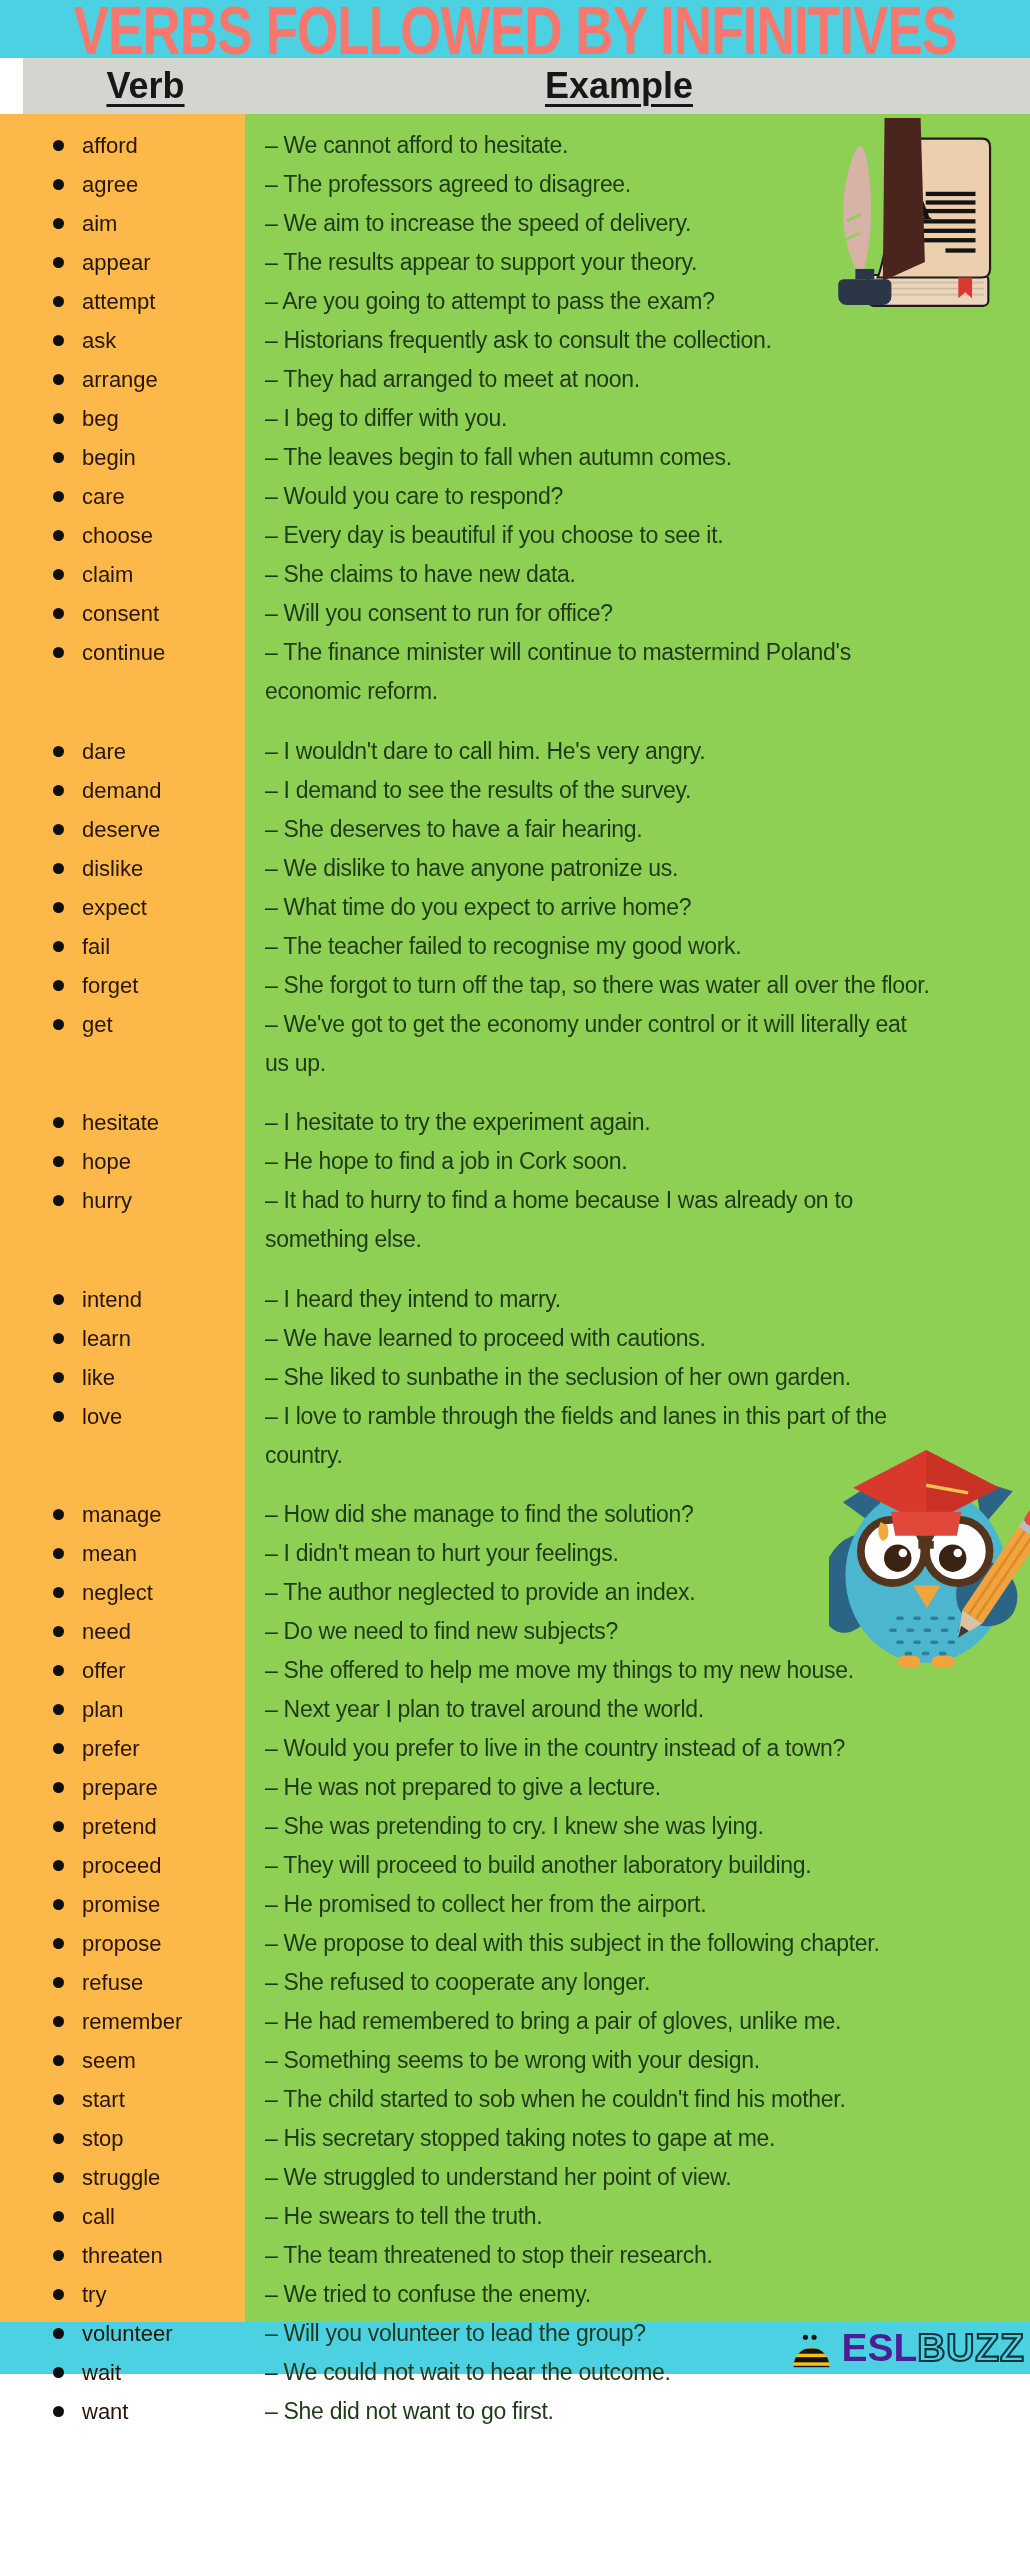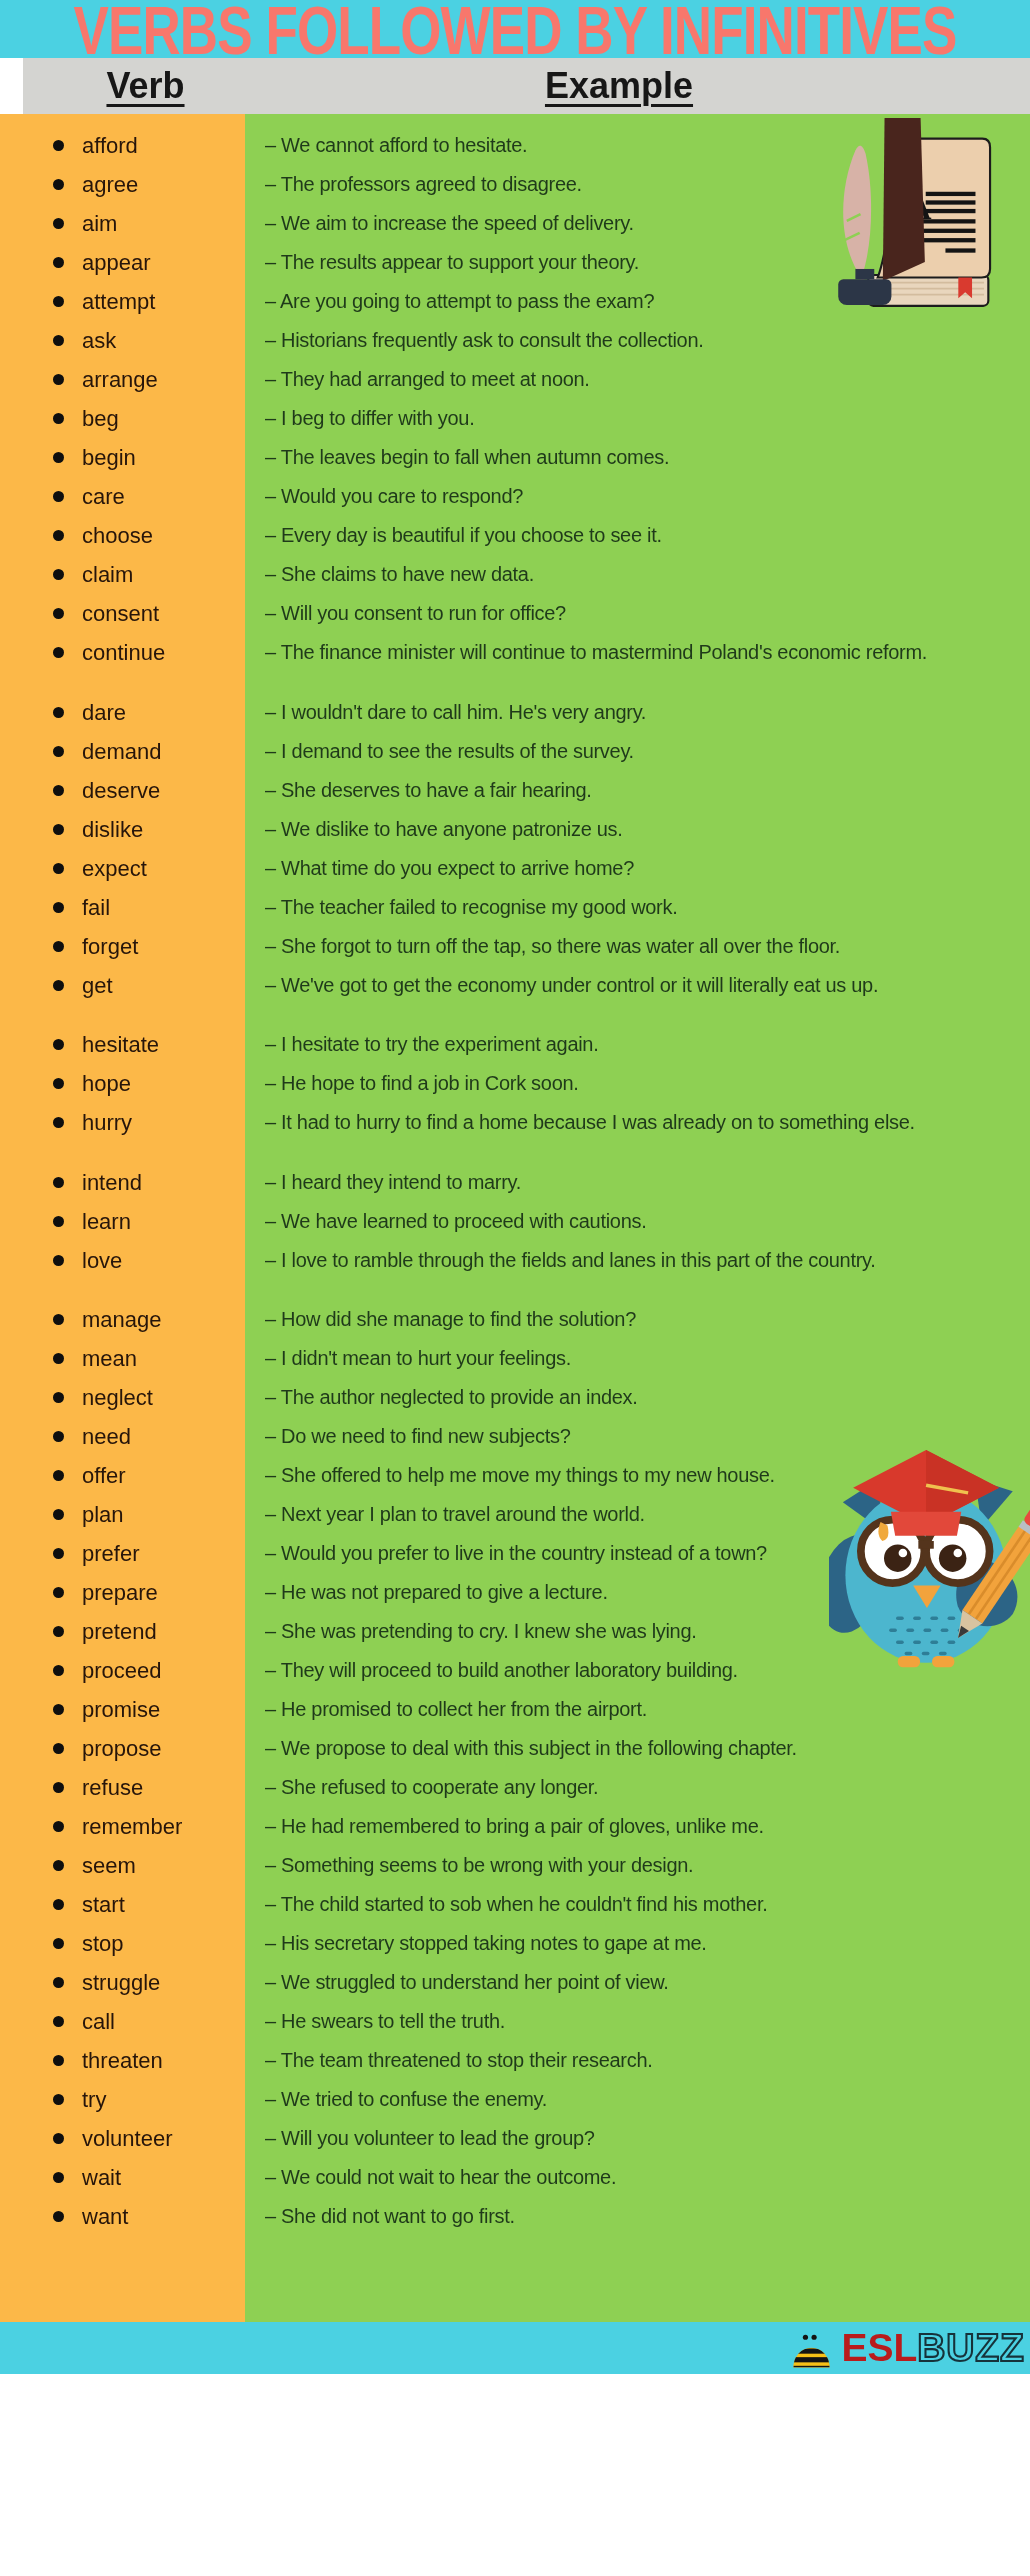--- a/index.html
+++ b/index.html
@@ -33,35 +33,35 @@
   }
   .table-body { position:relative; z-index:1; }
   .row { display:grid; grid-template-columns:245px 1fr; align-items:start; }
   .row.twoline { margin-bottom:20.6px; }
   .verb-cell {
     padding-left:53px; display:flex; align-items:center; gap:18px;
     line-height:39px; font-size:22px; color:#27150a;
   }
   .bullet { width:11px; height:11px; border-radius:50%; background:#0e0e0e; flex:none; }
   .example-cell {
-    padding-left:20px; line-height:39px; font-size:20px;
+    padding-left:20px; line-height:39px; font-size:23px;
     letter-spacing:-0.3px; color:#1f3a1a; white-space:nowrap;
   }
   .row.twoline .example-cell { white-space:normal; max-width:687px; }
   .illus { position:absolute; z-index:0; }
   .book-illus { top:4.3px; left:821px; }
   .owl-illus { top:1324px; left:829px; }
   .footer {
     height:52px; background:var(--banner,#4bd1e2);
     display:flex; align-items:center; justify-content:flex-end;
     padding-right:5.2px;
   }
   .logo { display:flex; align-items:center; gap:6.9px; }
   .logo-text { display:flex; align-items:baseline; }
-  .logo-esl { font-size:39px; font-weight:700; color:#b91c1c; letter-spacing:0px; }
+  .logo-esl { font-size:39px; font-weight:700; color:#4c1d95; letter-spacing:0px; }
   .logo-buzz {
     font-size:39px; font-weight:700; color:var(--banner,#4bd1e2);
     -webkit-text-stroke:2.1px #16323a; letter-spacing:0.9px;
   }
 </style>
 </head>
 <body>
 
 <header class="banner">
   <div class="title">VERBS FOLLOWED BY INFINITIVES</div>
@@ -350,20 +350,27 @@
           <span>intend</span>
         </div>
         <div class="example-cell">– I heard they intend to marry.</div>
       </div>
       <div class="row">
         <div class="verb-cell">
           <span class="bullet"></span>
           <span>learn</span>
         </div>
         <div class="example-cell">– We have learned to proceed with cautions.</div>
+      </div>
+      <div class="row">
+        <div class="verb-cell">
+          <span class="bullet"></span>
+          <span>like</span>
+        </div>
+        <div class="example-cell">– She liked to sunbathe in the seclusion of her own garden.</div>
       </div>
       <div class="row twoline">
         <div class="verb-cell">
           <span class="bullet"></span>
           <span>love</span>
         </div>
         <div class="example-cell">– I love to ramble through the fields and lanes in this part of the country.</div>
       </div>
       <div class="row">
         <div class="verb-cell">

